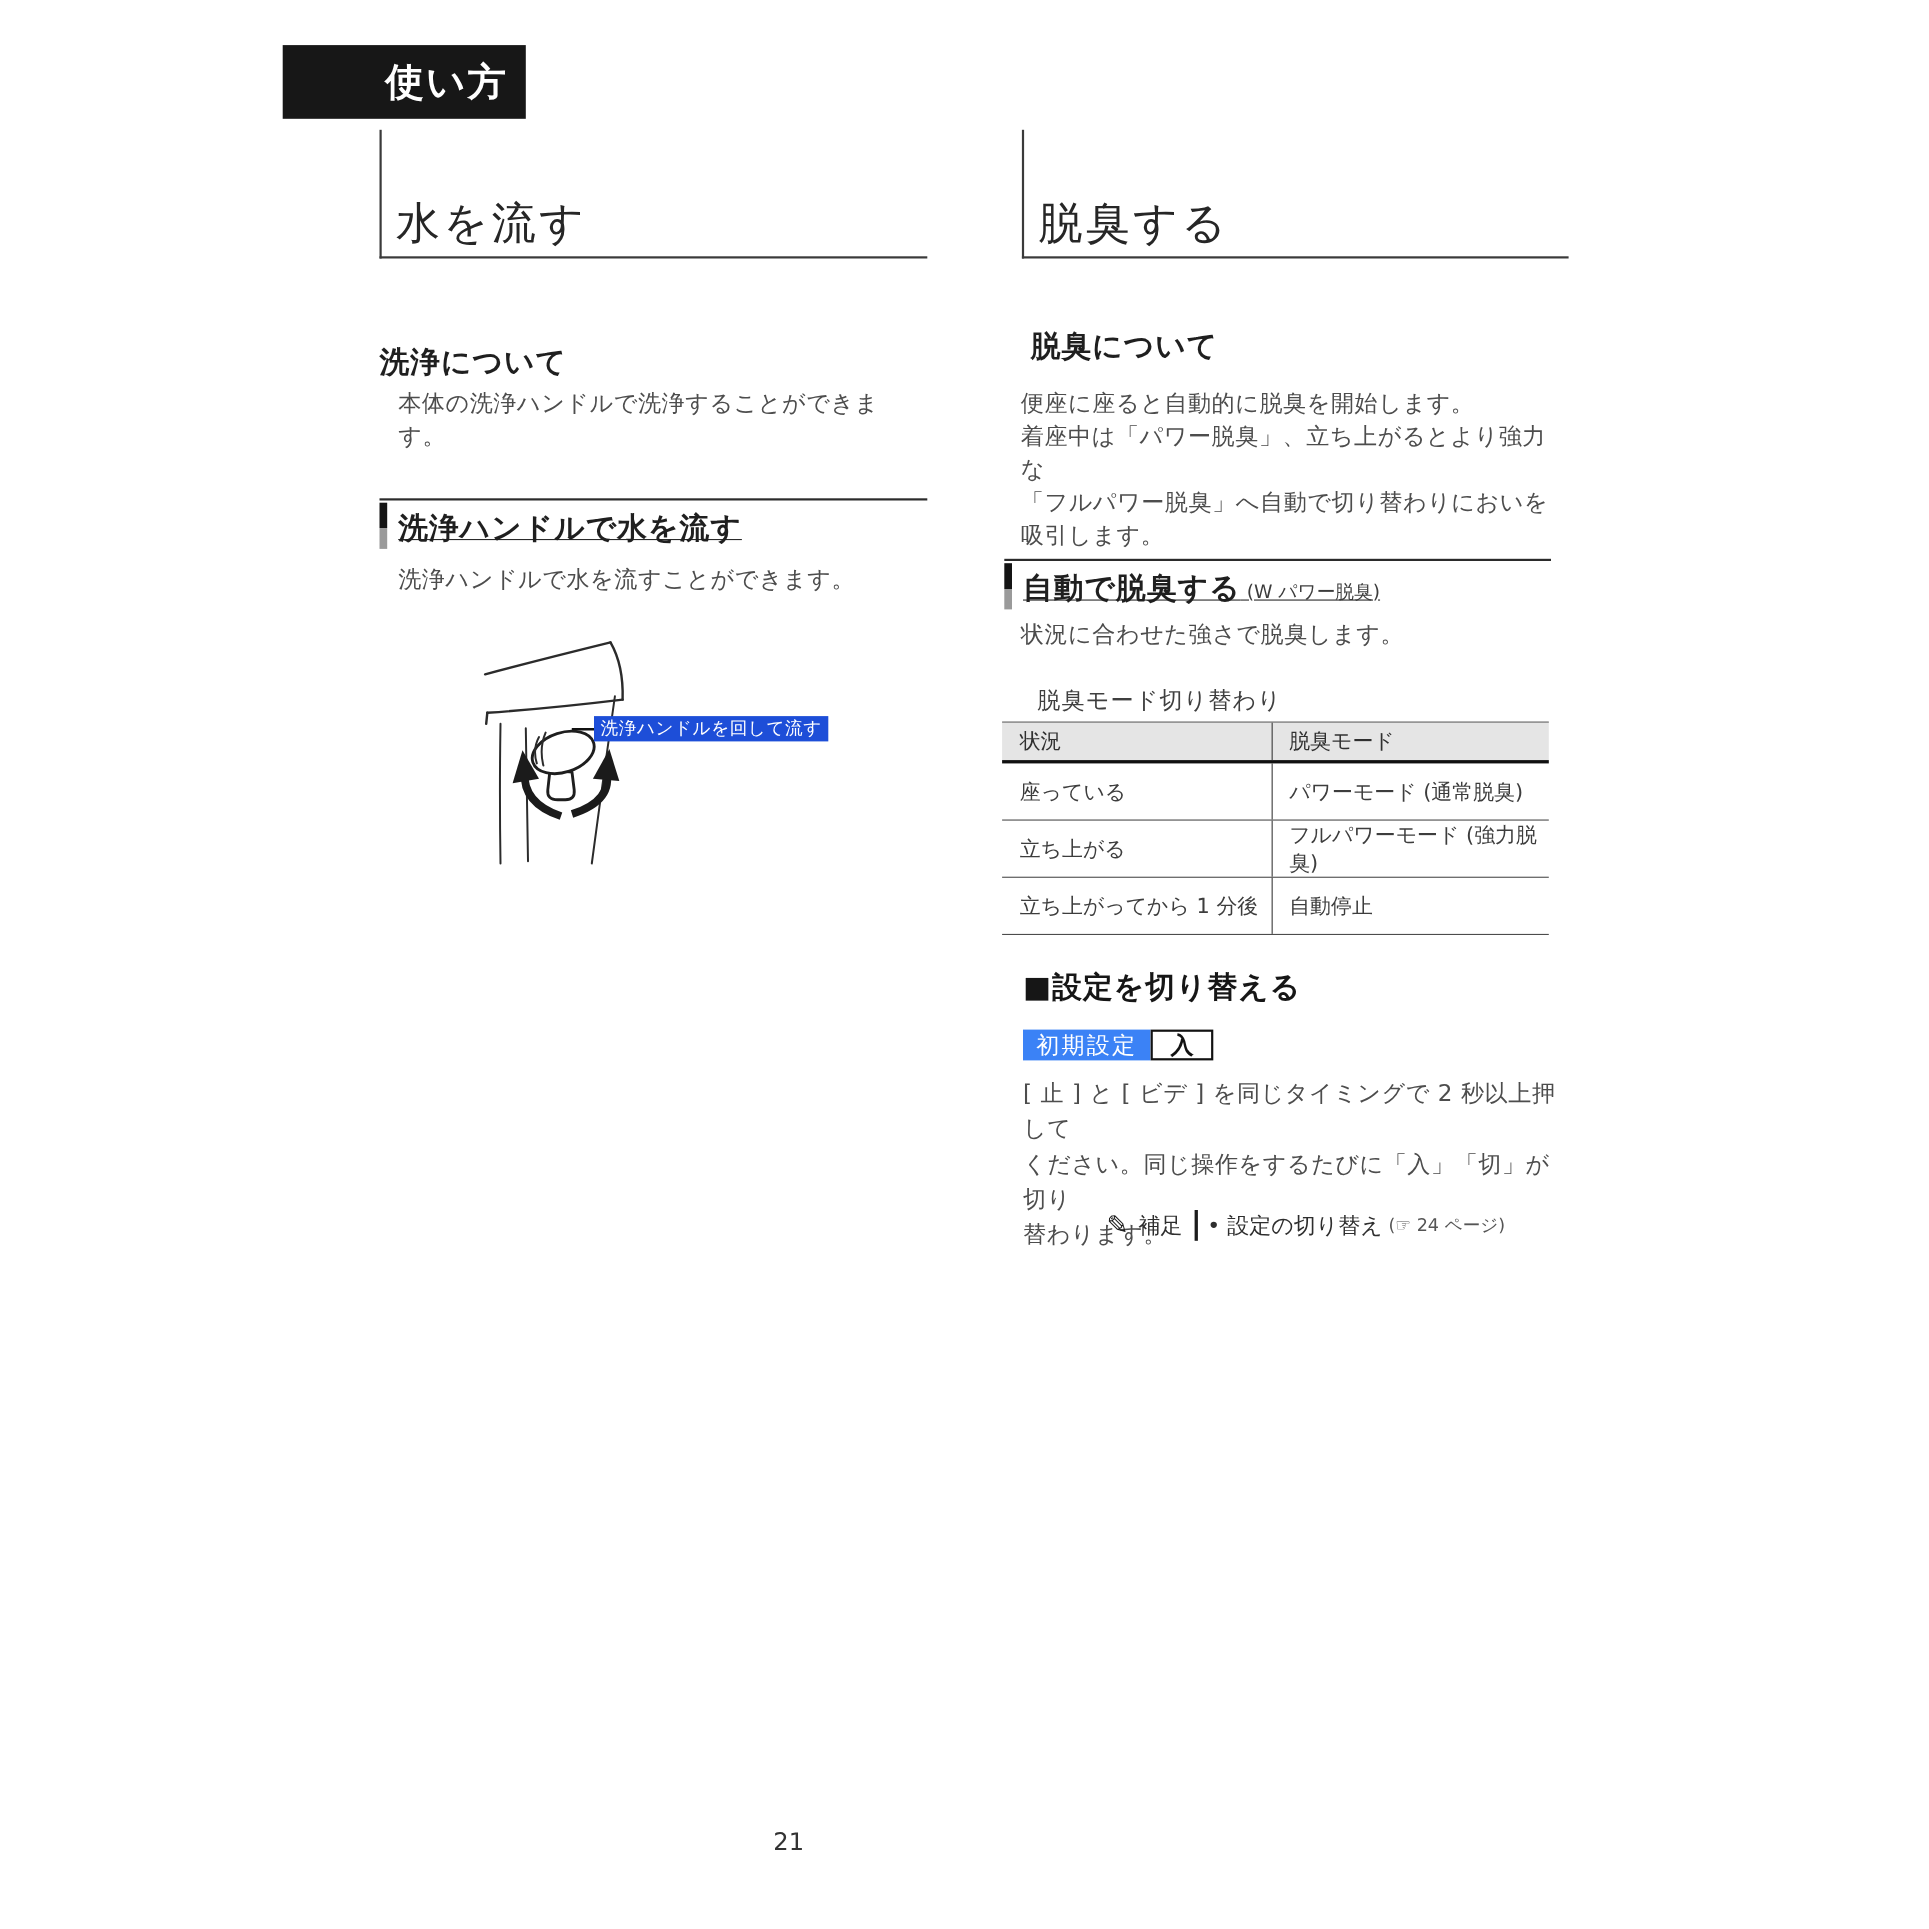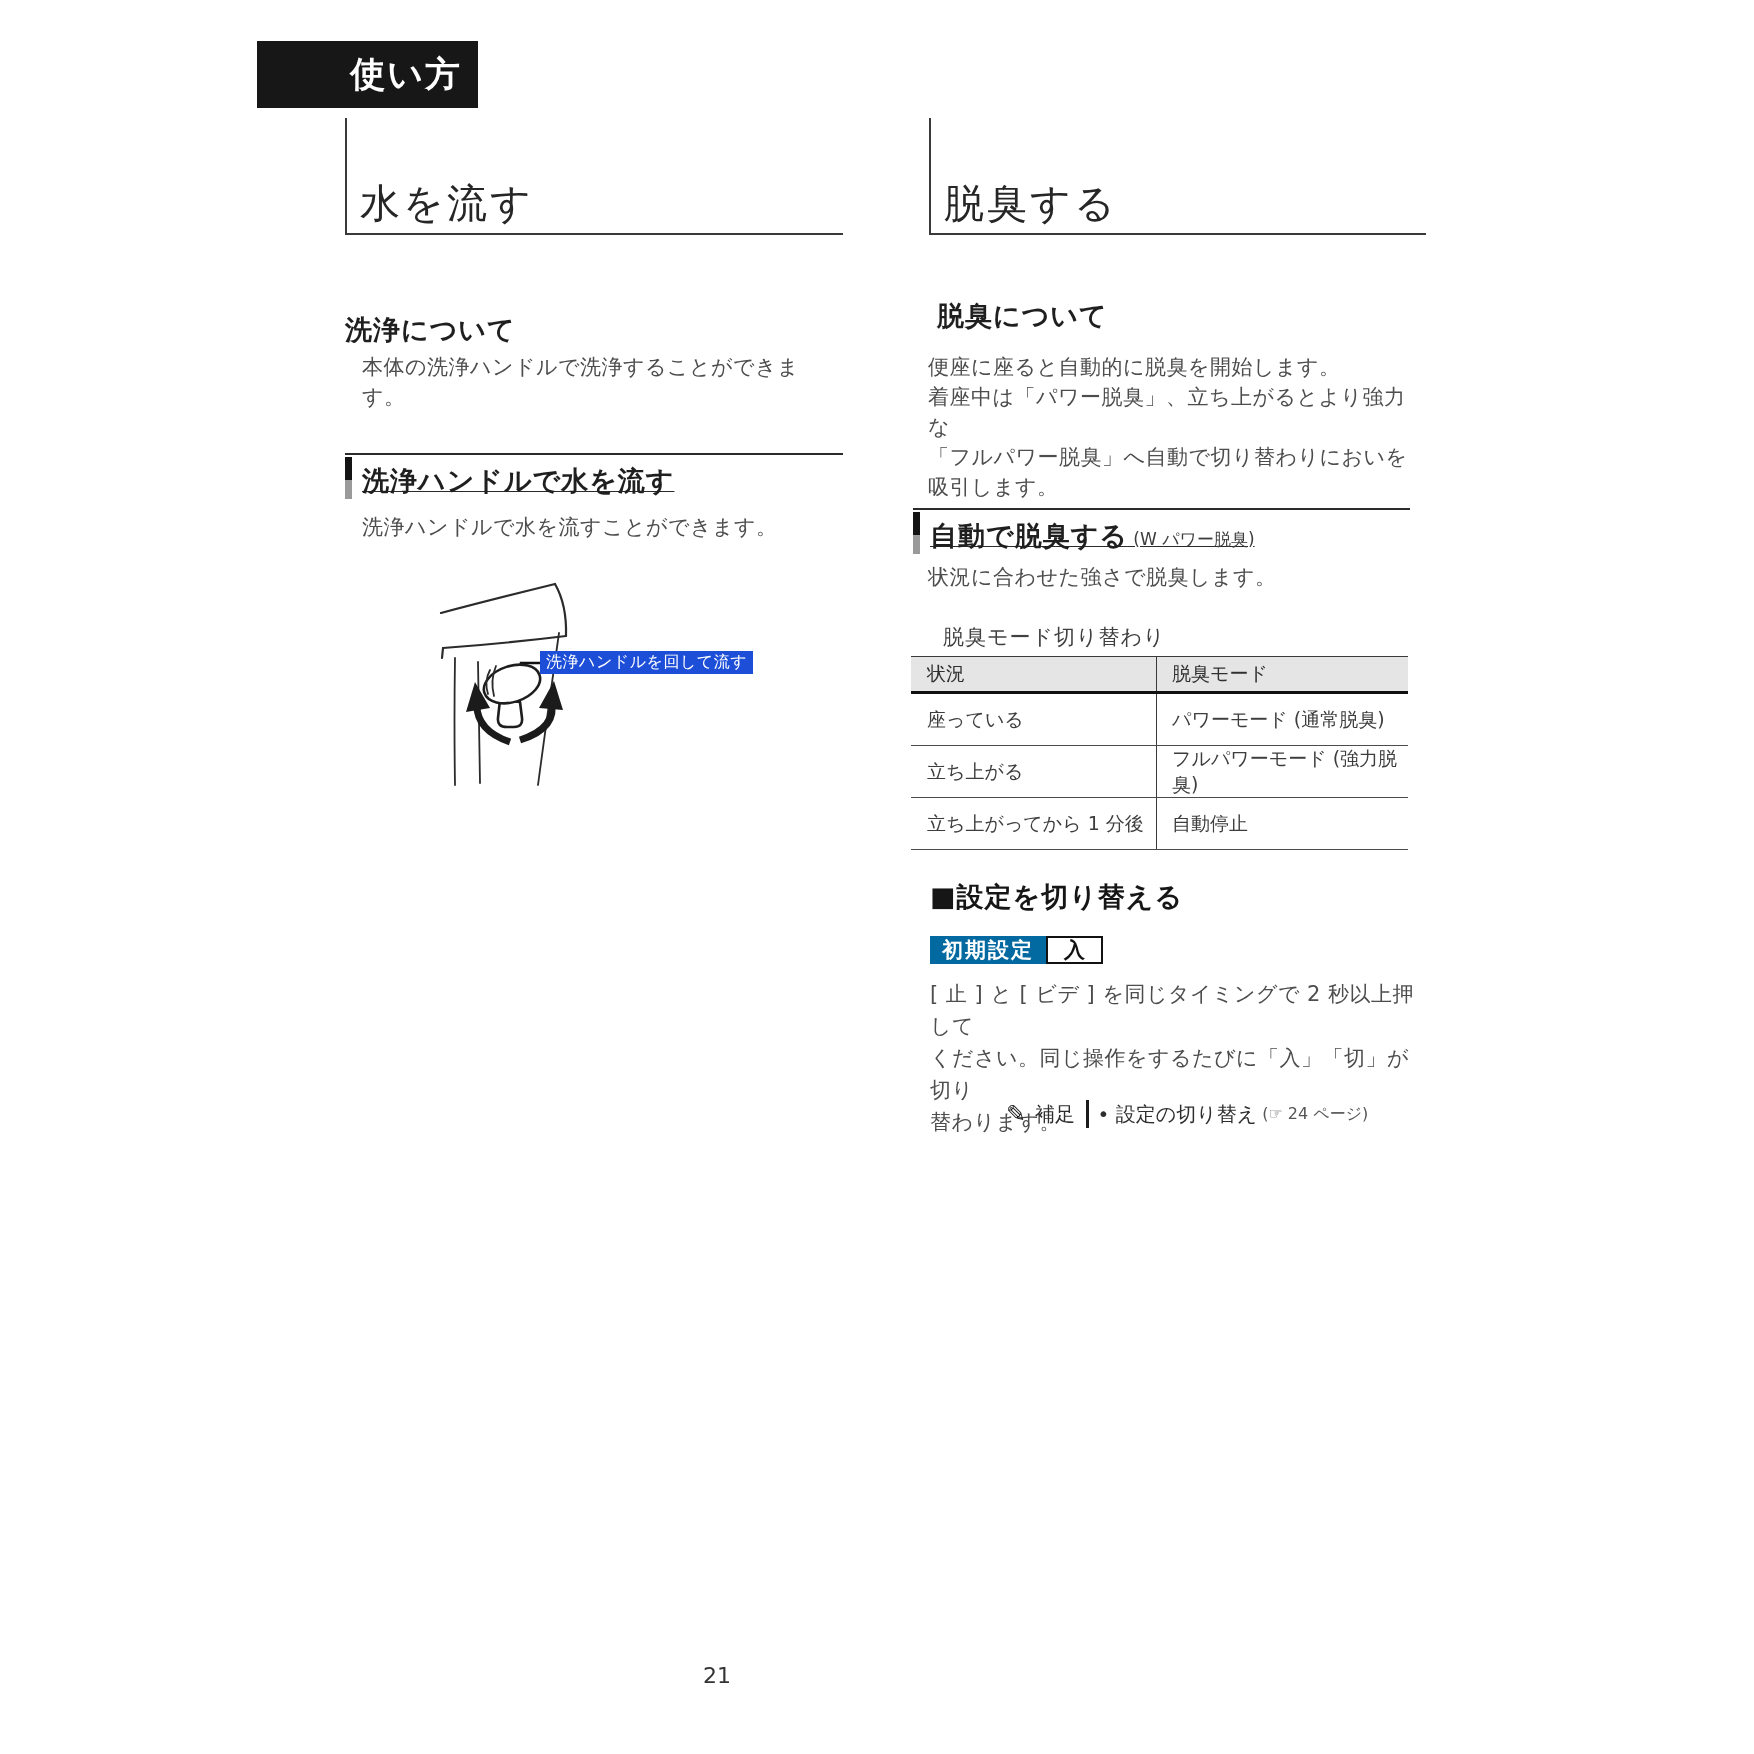--- a/index.html
+++ b/index.html
@@ -58,21 +58,21 @@
   .dtable .hrow{display:flex;height:34px;background:#e5e5e5;border-bottom:3.5px solid #101010;justify-content:center;}
   .dtable .row{display:flex;height:51px;border-bottom:1.6px solid #4c4c4c;}
   .dtable .c1{width:246px;box-sizing:border-box;border-right:1.8px solid #3a3a3a;padding-left:16px;display:flex;align-items:center;}
   .dtable .c2{flex:1;padding-left:15px;display:flex;align-items:center;}
   .dtable .hrow .c1,.dtable .hrow .c2{font-size:19px;color:#303030;}
   .dtable .row .c1,.dtable .row .c2{font-size:19px;color:#3d3d3d;}
 
   
   .settings-head{position:absolute;left:930px;top:879px;font-size:27px;font-weight:bold;color:#161616;letter-spacing:1px;}
   .default-badges{position:absolute;left:930px;top:936px;display:flex;height:28px;}
-  .badge-label{width:116px;background:#0369a1;color:#fff;font-size:21px;font-weight:bold;display:flex;align-items:center;justify-content:center;letter-spacing:2px;}
+  .badge-label{width:116px;background:#3b82f6;color:#fff;font-size:21px;font-weight:normal;display:flex;align-items:center;justify-content:center;letter-spacing:2px;}
   .badge-value{width:57px;background:#fff;border:2.5px solid #121212;box-sizing:border-box;color:#121212;font-size:21px;font-weight:bold;display:flex;align-items:center;justify-content:center;}
 
   
   .note{position:absolute;left:1006px;top:1100px;display:flex;align-items:center;font-size:20px;color:#2e2e2e;}
   .note .pencil{font-size:24px;margin-right:9px;color:#1b1b1b;}
   .note .divider{width:2.5px;height:28px;background:#1b1b1b;margin:0 9px 0 11px;}
   .note .ref{font-size:16px;color:#555;margin-left:5px;letter-spacing:0;}
 
   .page-number{position:absolute;left:0;top:1663px;width:1434px;text-align:center;font-size:22px;color:#333;}
 

